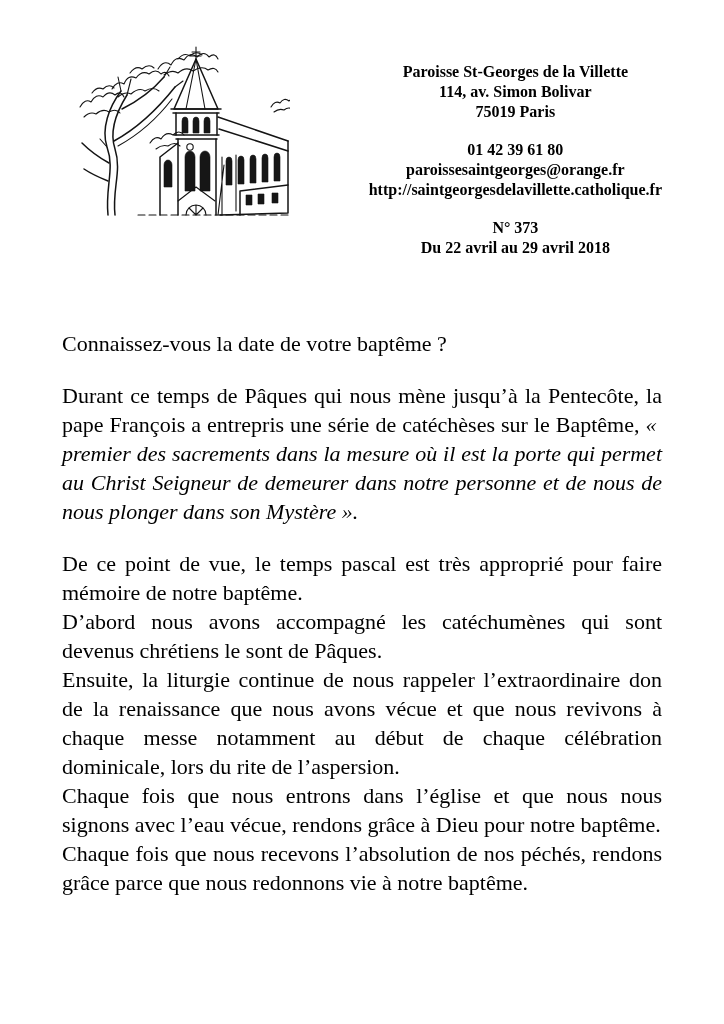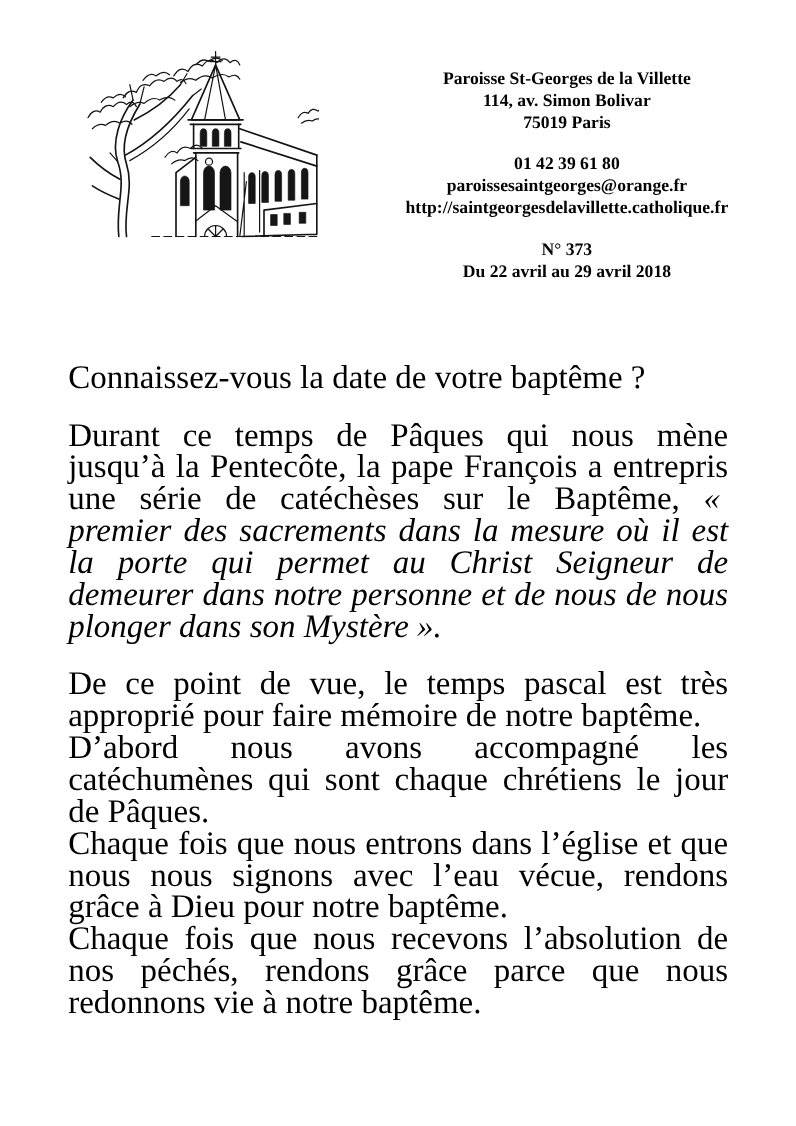--- a/index.html
+++ b/index.html
@@ -35,21 +35,21 @@
     line-height: 20px;
     white-space: nowrap;
   }
   .hgroup + .hgroup { margin-top: 18px; }
 
   
   .body-text {
     position: absolute;
     left: 62px; top: 329px;
     width: 600px;
-    font-size: 30px;
+    font-size: 22px;
     line-height: 29px;
     text-align: justify;
     text-align-last: left;
   }
   .body-text p { margin: 0; }
   .body-text p.spaced { margin-bottom: 23px; }
   .body-text em { font-style: italic; font-family: Liberation Serif, serif; }
 </style>
 </head>
 <body>
@@ -134,16 +134,17 @@
     <div>Du 22 avril au 29 avril 2018</div>
   </div>
 </header>
 
 <main class="body-text">
   <p class="spaced">Connaissez-vous la date de votre baptême&nbsp;?</p>
 
   <p class="spaced"><span>Durant ce temps de Pâques qui nous mène jusqu’à la Pentecôte, la pape François a entrepris une série de catéchèses sur le Baptême, </span><em>«&nbsp; premier des sacrements dans la mesure où il est la porte qui permet au Christ Seigneur de demeurer dans notre personne et de nous de nous plonger dans son Mystère&nbsp;».</em></p>
 
   <p>De ce point de vue, le temps pascal est très approprié pour faire mémoire de notre baptême.</p>
-  <p>D’abord nous avons accompagné les catéchumènes qui sont chaque chrétiens le jour de Pâques.</p>
+  <p>D’abord nous avons accompagné les catéchumènes qui sont devenus chrétiens le sont de Pâques.</p>
+  <p>Ensuite, la liturgie continue de nous rappeler l’extraordinaire don de la renaissance que nous avons vécue et que nous revivons à chaque messe notamment au début de chaque célébration dominicale, lors du rite de l’aspersion.</p>
   <p>Chaque fois que nous entrons dans l’église et que nous nous signons avec l’eau vécue, rendons grâce à Dieu pour notre baptême.</p>
   <p>Chaque fois que nous recevons l’absolution de nos péchés, rendons grâce parce que nous redonnons vie à notre baptême.</p>
 </main>
 
 </body></html>

